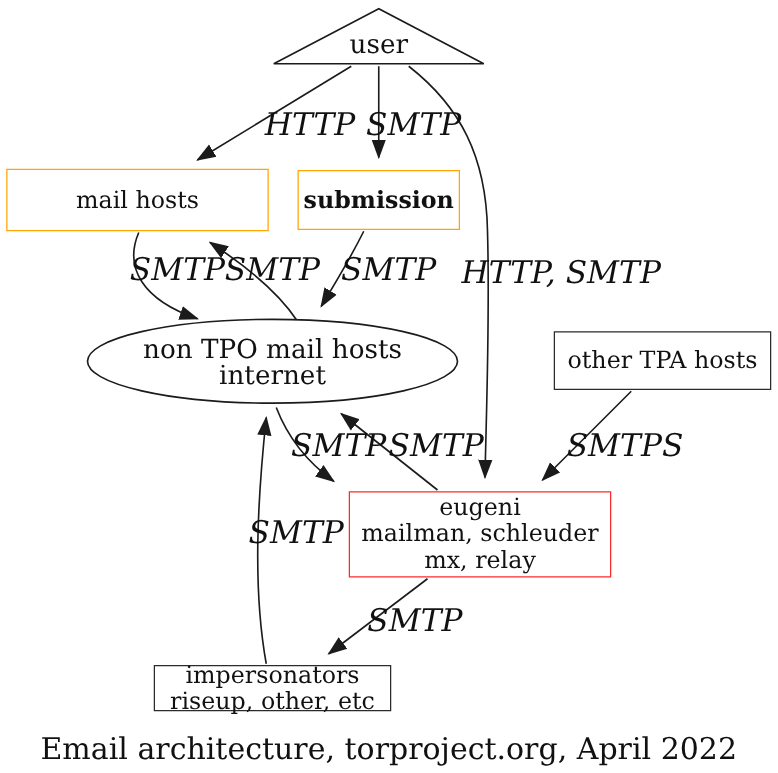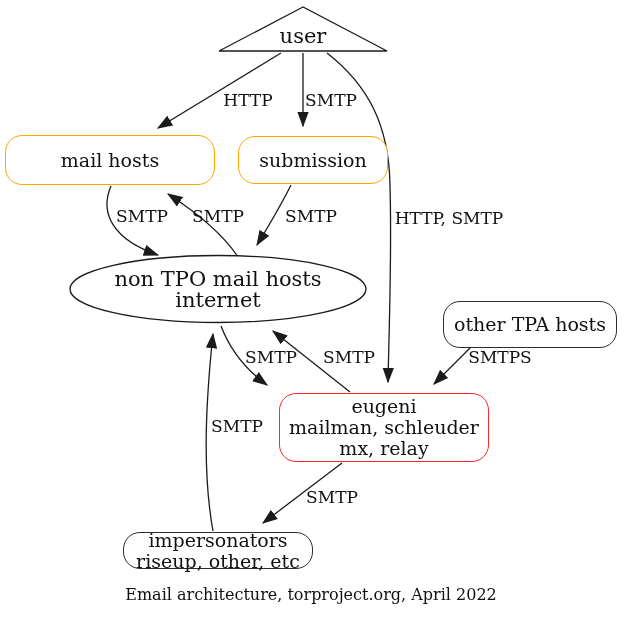--- a/index.html
+++ b/index.html
@@ -22,51 +22,51 @@
     background: #ffffff;
     display: flex;
     flex-direction: column;
     align-items: center;
     justify-content: center;
     text-align: center;
     font-size: 19px;
     line-height: 21px;
     box-sizing: border-box;
     white-space: nowrap;
-    border-radius: 17px;
   }
   .border-orange { border: 1.5px solid #ffa500; }
   .border-red    { border: 1.5px solid #fb2b2b; }
   .border-dark   { border: 1.4px solid #2b2b2b; }
   .node-label-overlay {
     position: absolute;
     display: flex;
     flex-direction: column;
     align-items: center;
     justify-content: center;
     text-align: center;
     font-size: 21px;
     line-height: 21px;
     transform: translate(-50%, -50%);
     white-space: nowrap;
   }
   .edge-label {
     position: absolute;
     transform: translate(-50%, -50%);
-    font-size: 17px;
+    font-size: 25px;
     line-height: 20px;
     white-space: nowrap;
+    font-style: italic;
   }
   .caption {
     position: absolute;
     left: 0;
     top: 585px;
     width: 622px;
     text-align: center;
-    font-size: 16px;
+    font-size: 24px;
   }
 </style>
 </head>
 <body>
 
 <div class="canvas">
 
   <svg class="layer" viewBox="0 0 622 618">
     <defs>
       <marker id="ah" viewBox="0 0 12 10" refX="11" refY="5" markerWidth="12" markerHeight="10" orient="auto">
@@ -96,25 +96,25 @@
 
   <div class="node-label-overlay" style="left:218px; top:290px;">
     <span>non TPO mail hosts</span>
     <span>internet</span>
   </div>
 
   <div class="node-box border-orange" style="left:5px; top:135px; width:210px; height:50px;">
     <span>mail hosts</span>
   </div>
 
-  <div class="node-box border-orange" style="left:238px; top:136px; width:150px; height:48px;">
+  <div class="node-box border-orange" style="left:238px; top:136px; width:130px; height:48px;font-weight:bold;">
     <span>submission</span>
   </div>
 
-  <div class="node-box border-dark" style="left:443px; top:265px; width:174px; height:47px;margin-top:36px;">
+  <div class="node-box border-dark" style="left:443px; top:265px; width:174px; height:47px;">
     <span>other TPA hosts</span>
   </div>
 
   <div class="node-box border-red" style="left:279px; top:393px; width:210px; height:69px;">
     <span>eugeni</span>
     <span>mailman, schleuder</span>
     <span>mx, relay</span>
   </div>
 
   <div class="node-box border-dark" style="left:123px; top:532px; width:190px; height:37px;">

